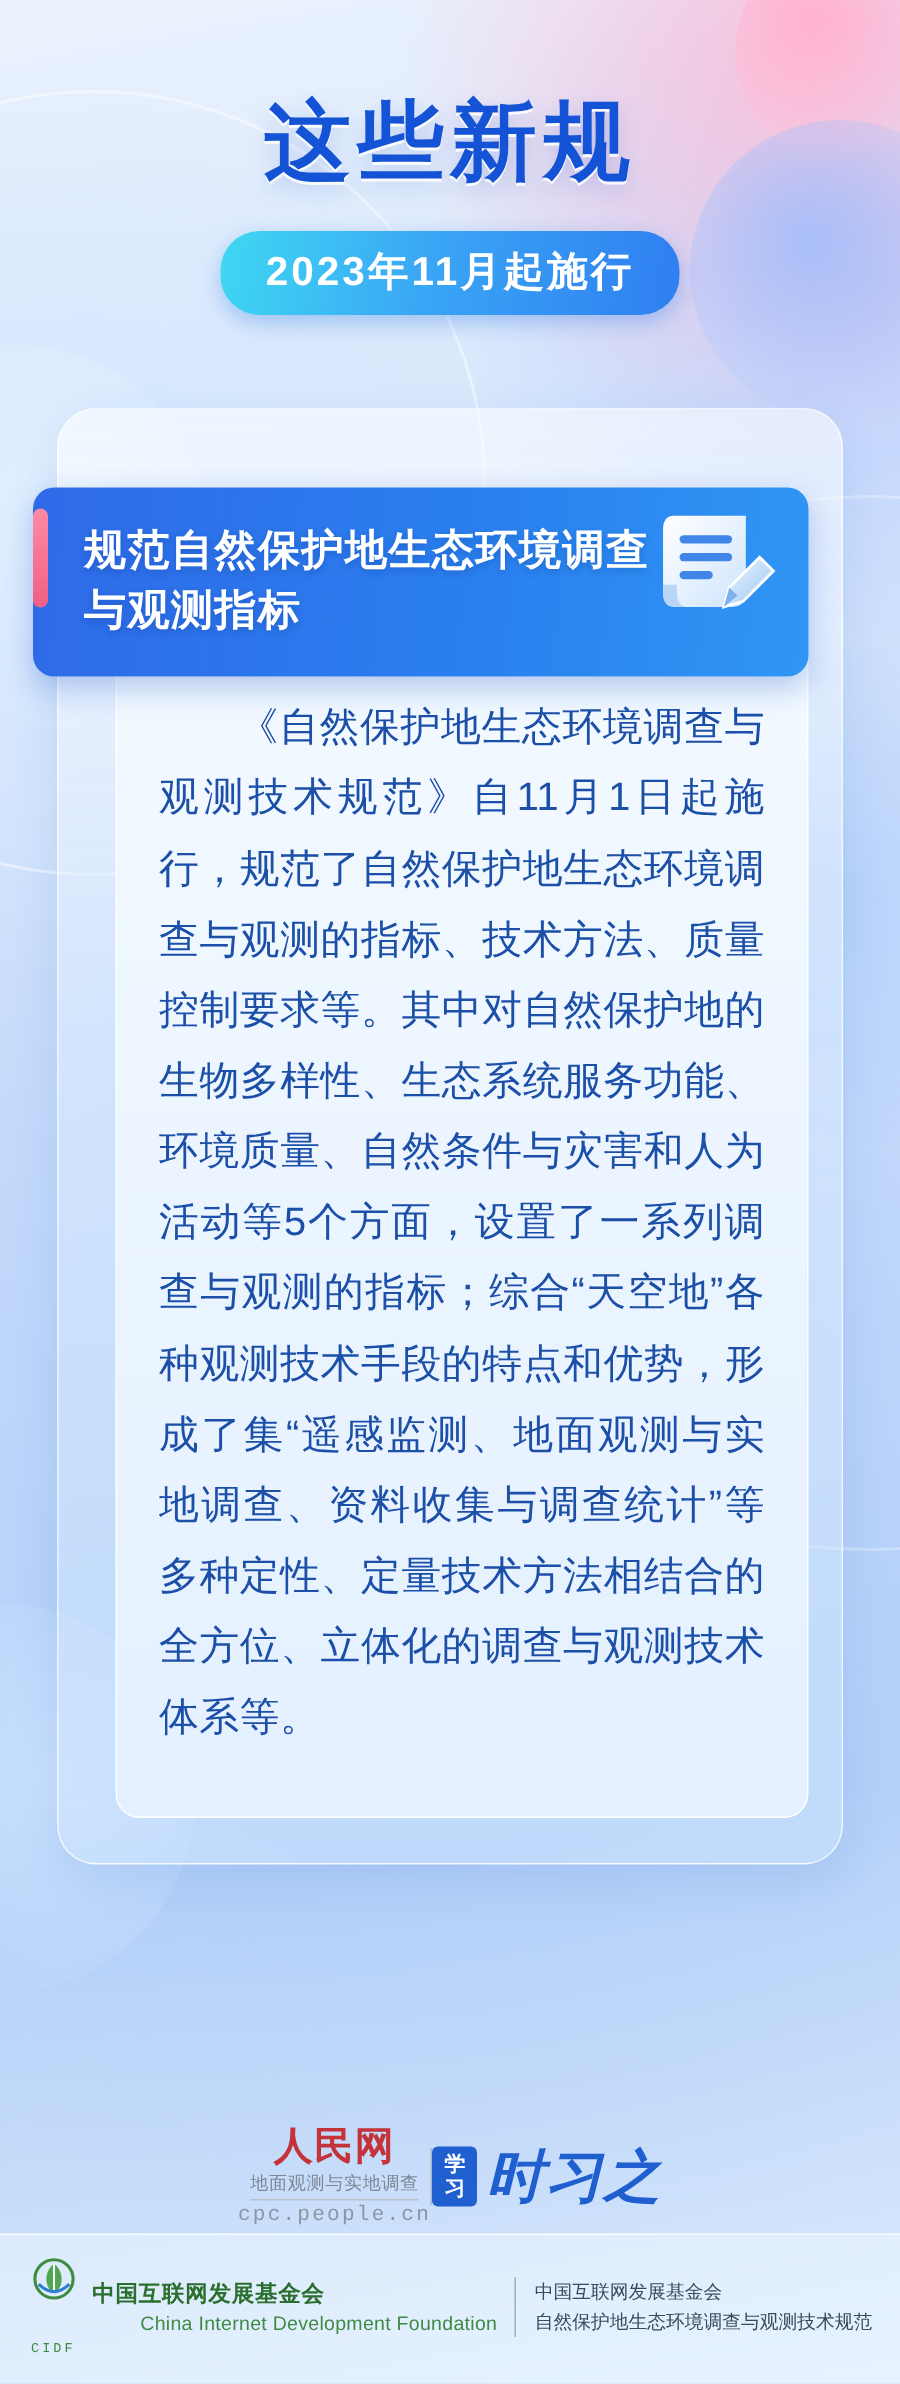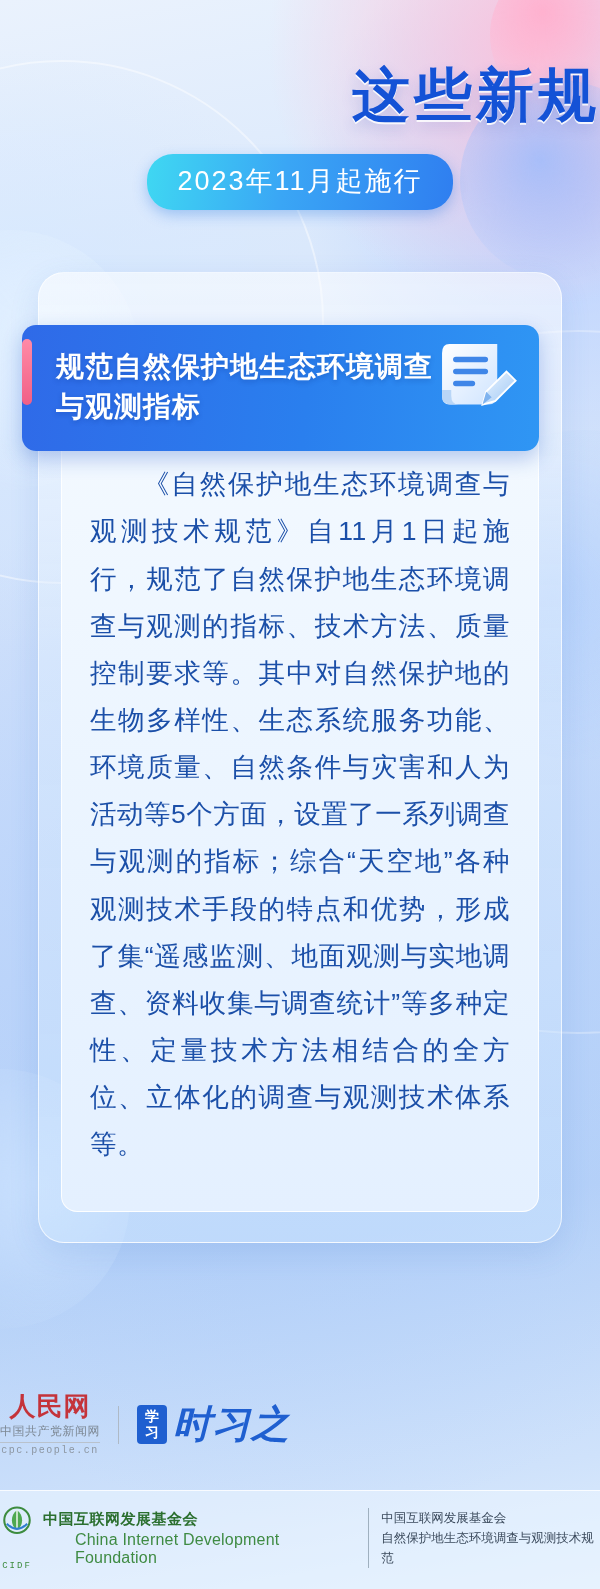--- a/index.html
+++ b/index.html
@@ -63,21 +63,21 @@
     border-radius: 50%;
     pointer-events: none;
   }
   .arc-1 { width: 520px; height: 520px; left: -200px; top: 60px; }
   .arc-2 { width: 700px; height: 700px; right: -330px; top: 330px; border-color: rgba(255,255,255,0.30); }
 
   
   .header {
     position: relative;
     padding-top: 58px;
-    text-align: right;
+    text-align: center;
     z-index: 3;
   }
   .title-line {
     font-family: "Liberation Sans", sans-serif;
     font-weight: bold;
     font-size: 58px;
     letter-spacing: 4px;
     line-height: 1.28;
     color: #1452d6;
     text-shadow: 0 2px 0 rgba(255,255,255,0.85), 0 6px 14px rgba(30,80,190,0.20);
@@ -91,34 +91,34 @@
     display: flex;
     justify-content: center;
   }
   .subtitle {
     display: inline-block;
     padding: 9px 30px 11px;
     border-radius: 26px;
     background: linear-gradient(100deg, #3fd8f2 0%, #3aa6f5 45%, #2f7ef0 100%);
     color: #ffffff;
     font-size: 27px;
-    font-weight: normal;
+    font-weight: bold;
     letter-spacing: 2px;
     box-shadow: 0 5px 14px rgba(41,120,225,0.35);
   }
 
   
   .card-outer {
     position: relative;
     margin: 62px 38px 0 38px;
     border-radius: 26px;
     background: linear-gradient(180deg, rgba(255,255,255,0.55) 0%, rgba(226,240,255,0.48) 40%, rgba(206,230,255,0.45) 100%);
     border: 1px solid rgba(255,255,255,0.7);
     box-shadow: 0 10px 30px rgba(60,110,200,0.14);
-    padding: 55px 22px 30px 22px;
+    padding: 55px 22px 30px 38px;
     z-index: 3;
   }
   .banner {
     position: absolute;
     top: 52px;
     left: -17px;
     right: 22px;
     border-radius: 14px;
     background: linear-gradient(95deg, #2f6ae8 0%, #2a7fee 55%, #2f96f4 100%);
     box-shadow: 0 8px 20px rgba(35,90,200,0.30);
@@ -176,23 +176,22 @@
   .footer {
     position: absolute;
     left: 0;
     right: 0;
     bottom: 0;
     z-index: 4;
   }
   .logos {
     display: flex;
     align-items: center;
-    justify-content: flex-start;
-    gap: 18px;
-    padding-bottom: 34px;
+    justify-content: center;
+    padding-bottom: 4px;
   }
   .people-logo {
     display: flex;
     flex-direction: column;
     align-items: center;
     color: #c4333a;
   }
   .people-mark {
     font-size: 26px;
     font-weight: bold;
@@ -203,21 +202,21 @@
   .people-cn {
     margin-top: 4px;
     font-size: 12px;
     letter-spacing: 0.5px;
     color: #7d8894;
     border-bottom: 1px solid #b9c2cc;
     padding-bottom: 2px;
   }
   .people-url {
     margin-top: 2px;
-    font-size: 10px;
+    font-size: 14px;
     letter-spacing: 1.5px;
     color: #8c96a1;
     font-family: "Liberation Mono", monospace;
   }
   .divider-v {
     width: 1px;
     height: 38px;
     background: #aeb9c6;
   }
   .xuexi {
@@ -269,21 +268,21 @@
     margin-top: 18px;
     font-family: "Liberation Mono", monospace;
   }
   .cidf-names .cn {
     font-size: 15px;
     color: #2b6f2f;
     font-weight: bold;
     letter-spacing: 0.5px;
   }
   .cidf-names .en {
-    font-size: 16px;
+    font-size: 13px;
     color: #3f8b43;
     letter-spacing: 0.2px;
     margin-top: 2px;
     margin-left: 32px;
   }
   .cidf-right {
     border-left: 1px solid #9fb0bf;
     padding-left: 12px;
     font-size: 12.5px;
     color: #3b4a5c;
@@ -340,21 +339,21 @@
 
     <div class="body-card">
       <div class="body-text">《自然保护地生态环境调查与观测技术规范》自11月1日起施行，规范了自然保护地生态环境调查与观测的指标、技术方法、质量控制要求等。其中对自然保护地的生物多样性、生态系统服务功能、环境质量、自然条件与灾害和人为活动等5个方面，设置了一系列调查与观测的指标；综合“天空地”各种观测技术手段的特点和优势，形成了集“遥感监测、地面观测与实地调查、资料收集与调查统计”等多种定性、定量技术方法相结合的全方位、立体化的调查与观测技术体系等。</div>
     </div>
   </div>
 
   <div class="footer">
     <div class="logos">
       <div class="people-logo">
         <div class="people-mark">人民网</div>
-        <div class="people-cn">中国共产党新闻网</div>
+        <div class="people-cn">地面观测与实地调查</div>
         <div class="people-url">cpc.people.cn</div>
       </div>
       <div class="divider-v"></div>
       <div class="xuexi">
         <div class="xuexi-badge">
           <div>学</div>
           <div>习</div>
         </div>
         <div class="xuexi-text">时习之</div>
       </div>

